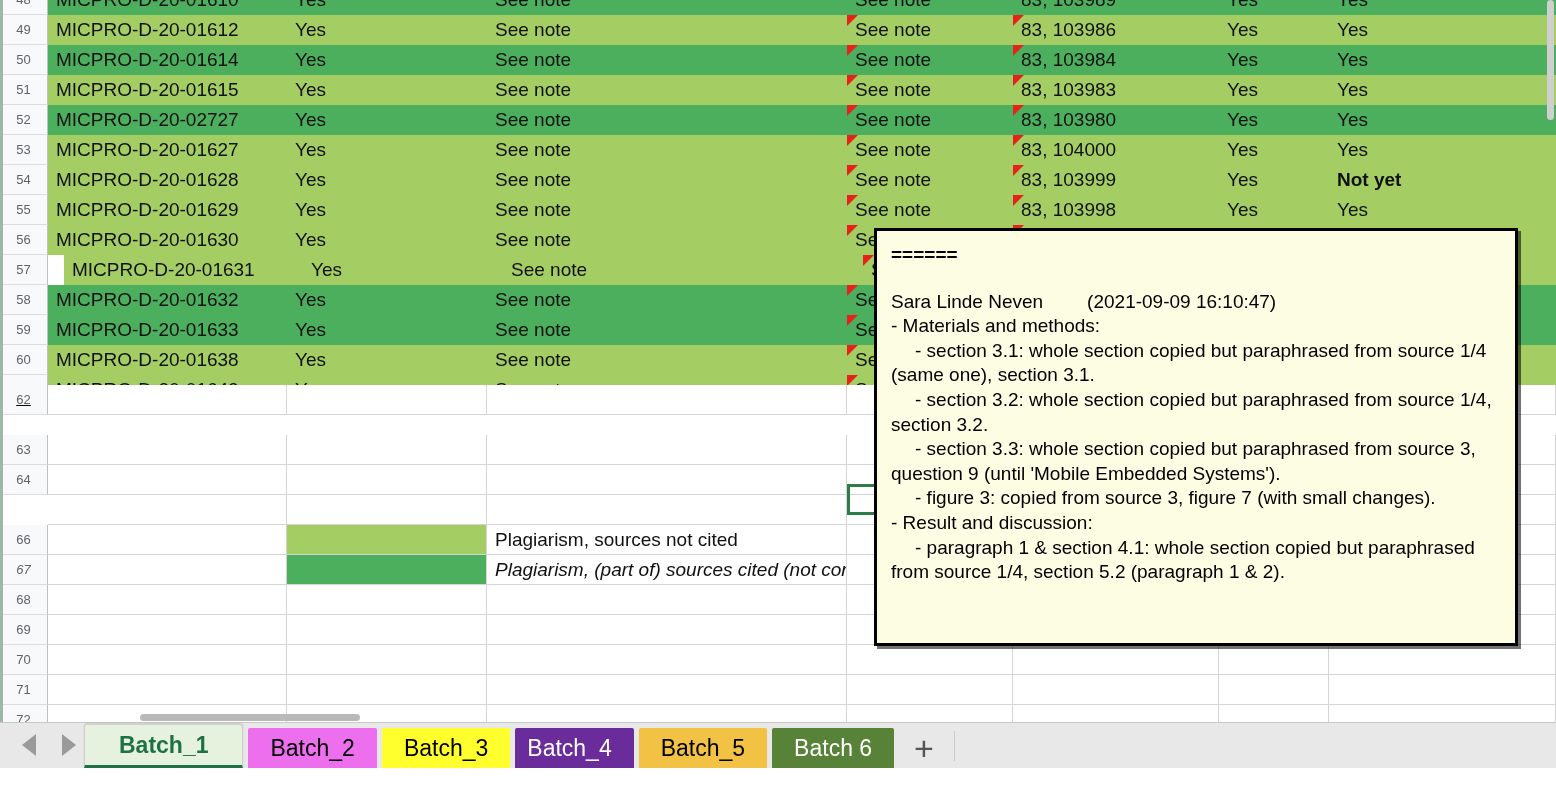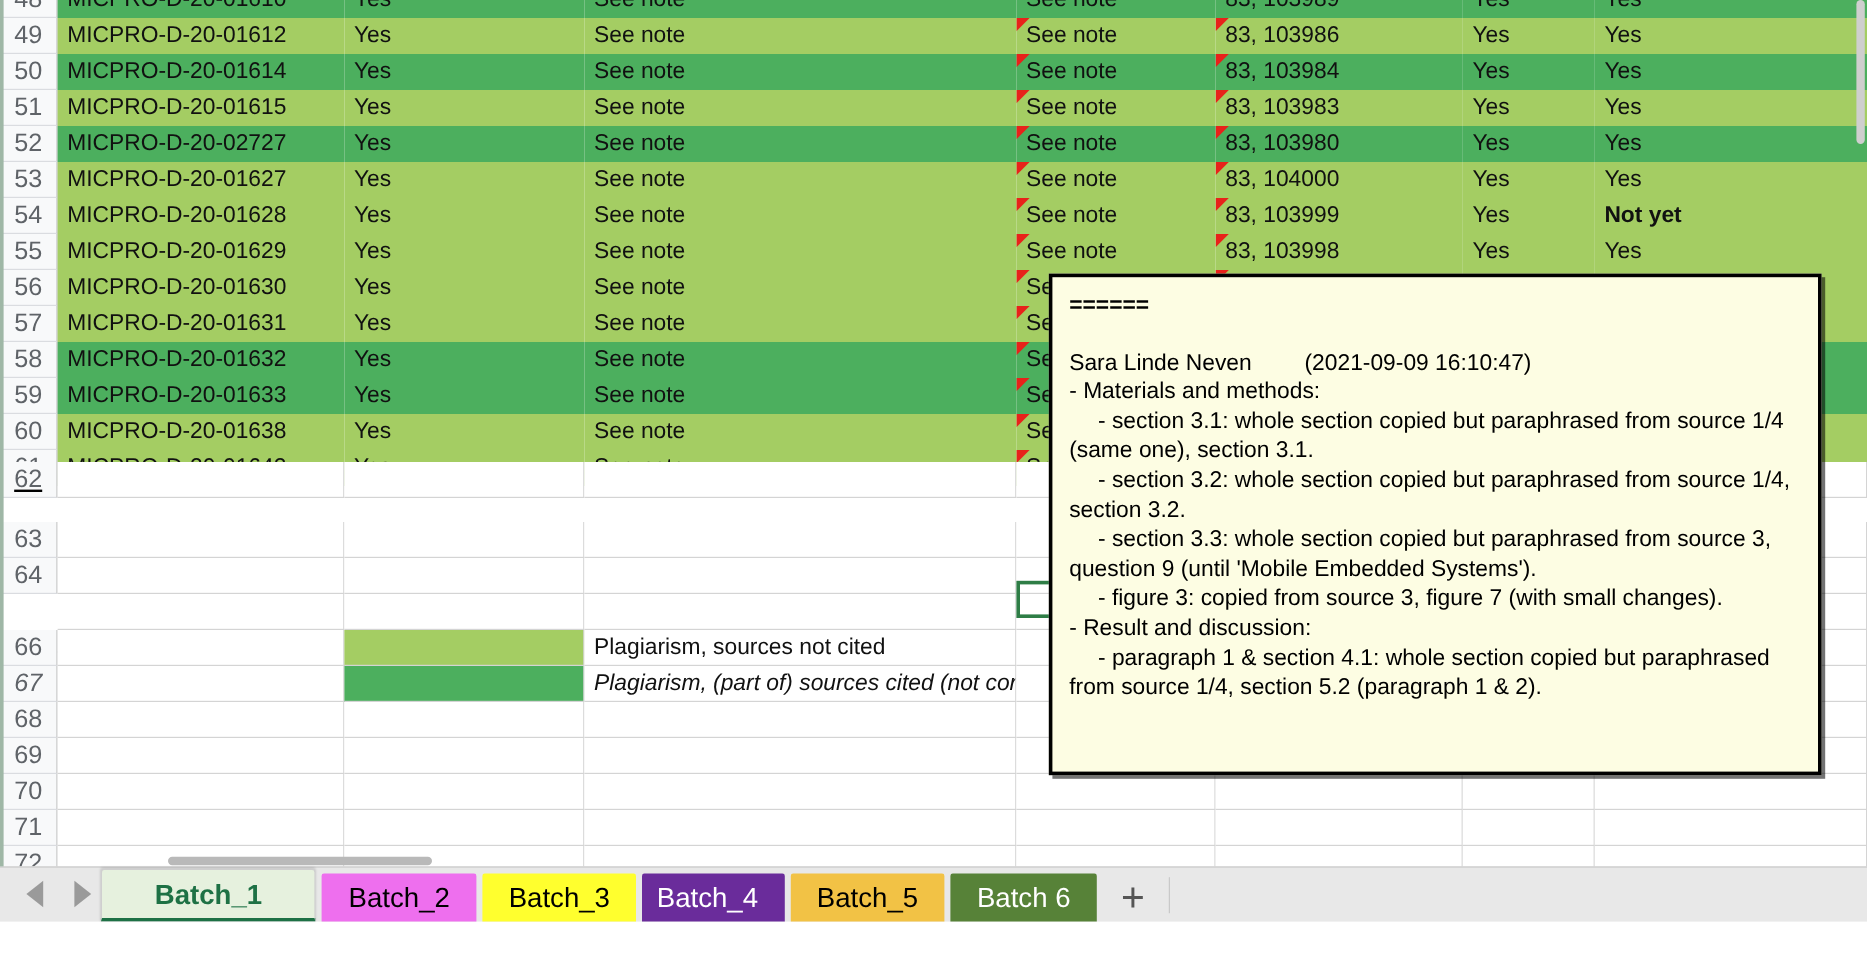--- a/index.html
+++ b/index.html
@@ -10,21 +10,21 @@
     -webkit-font-smoothing:antialiased;
   }
   .app{position:relative;width:1556px;height:806px;}
 
   
   .grid{position:absolute;left:0;top:0;width:1556px;height:722px;overflow:hidden;background:#fff;}
   .row{position:absolute;left:0;width:1556px;height:30px;display:flex;box-sizing:border-box;}
   .rowhdr{
     width:48px;min-width:48px;box-sizing:border-box;
     background:#f8f9fa;border-right:1px solid #c0c0c0;border-bottom:1px solid #dadce0;
-    color:#5f6368;font-size:21px;line-height:30px;text-align:center;
+    color:#5f6368;font-size:13px;line-height:30px;text-align:center;
     position:relative;
   }
   .rowhdr.sel{color:#1e7145;font-weight:400;background:#f1f3f4;margin-top:48px;}
   .rowhdr.sel:after{
     content:"";position:absolute;right:0;top:0;bottom:0;width:4px;background:#2e7d46;
   }
   .cells{flex:1;display:flex;height:30px;}
   .cell{
     box-sizing:border-box;
     border-right:1px solid #d4d4d4;border-bottom:1px solid #d4d4d4;
@@ -92,21 +92,21 @@
     height:40px;line-height:40px;padding:0 22px;box-sizing:border-box;
     font-size:23px;color:#000;white-space:nowrap;cursor:pointer;
     border-radius:2px 2px 0 0;
     display:flex;align-items:center;justify-content:center;
   }
   .tab.active{
     background:#e6f1de;color:#1e7145;font-weight:bold;
     border:1px solid #cfcfcf;border-bottom:3px solid #1e7145;
     height:44px;line-height:40px;border-radius:3px 3px 0 0;
     box-shadow:0 -1px 2px rgba(0,0,0,.12);
-    padding:0 44px;
+    padding:0 34px;
   }
   .addtab{
     font-size:34px;color:#555;line-height:40px;padding:0 20px;cursor:pointer;
     display:flex;align-items:center;height:40px;font-weight:300;
   }
   .tabsep{width:1px;height:30px;background:#c9c9c9;align-self:center;}
 
   
   .statusbar{
     position:absolute;left:0;top:768px;width:1556px;height:38px;
@@ -232,21 +232,21 @@
         <div class="cells">
           <div class="cell c-a"><span>MICPRO-D-20-01630</span></div>
           <div class="cell c-b"><span>Yes</span></div>
           <div class="cell c-c"><span>See note</span></div>
           <div class="cell c-d"><span class="noteflag"></span><span>See note</span></div>
           <div class="cell c-e"><span class="noteflag"></span><span></span></div>
           <div class="cell c-f"><span></span></div>
           <div class="cell c-g"><span></span></div>
         </div>
       </div>
-      <div class="row filled light" style="top: 255px;">
+      <div class="row filled light" style="top: 255px; gap: 16px;">
         <div class="rowhdr">57</div>
         <div class="cells">
           <div class="cell c-a"><span>MICPRO-D-20-01631</span></div>
           <div class="cell c-b"><span>Yes</span></div>
           <div class="cell c-c"><span>See note</span></div>
           <div class="cell c-d"><span class="noteflag"></span><span>See note</span></div>
           <div class="cell c-e"><span class="noteflag"></span><span></span></div>
           <div class="cell c-f"><span></span></div>
           <div class="cell c-g"><span></span></div>
         </div>

